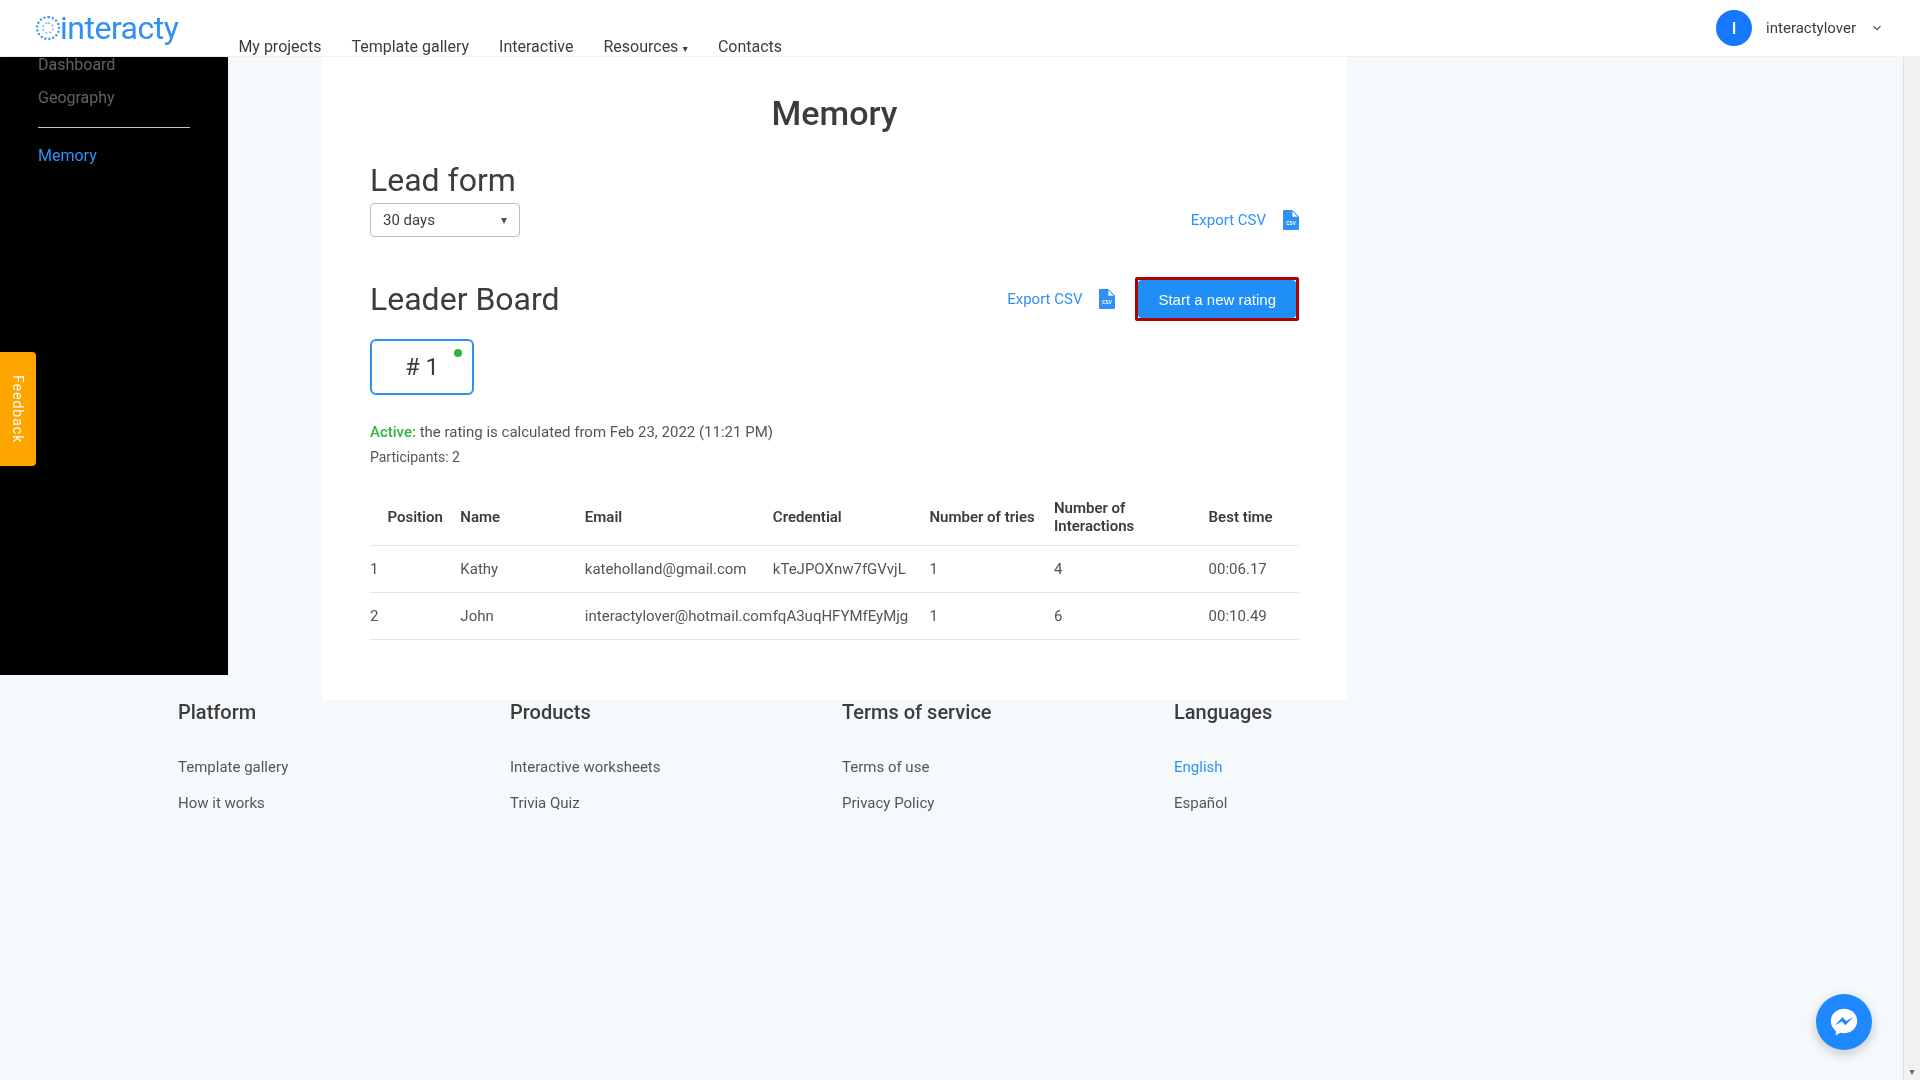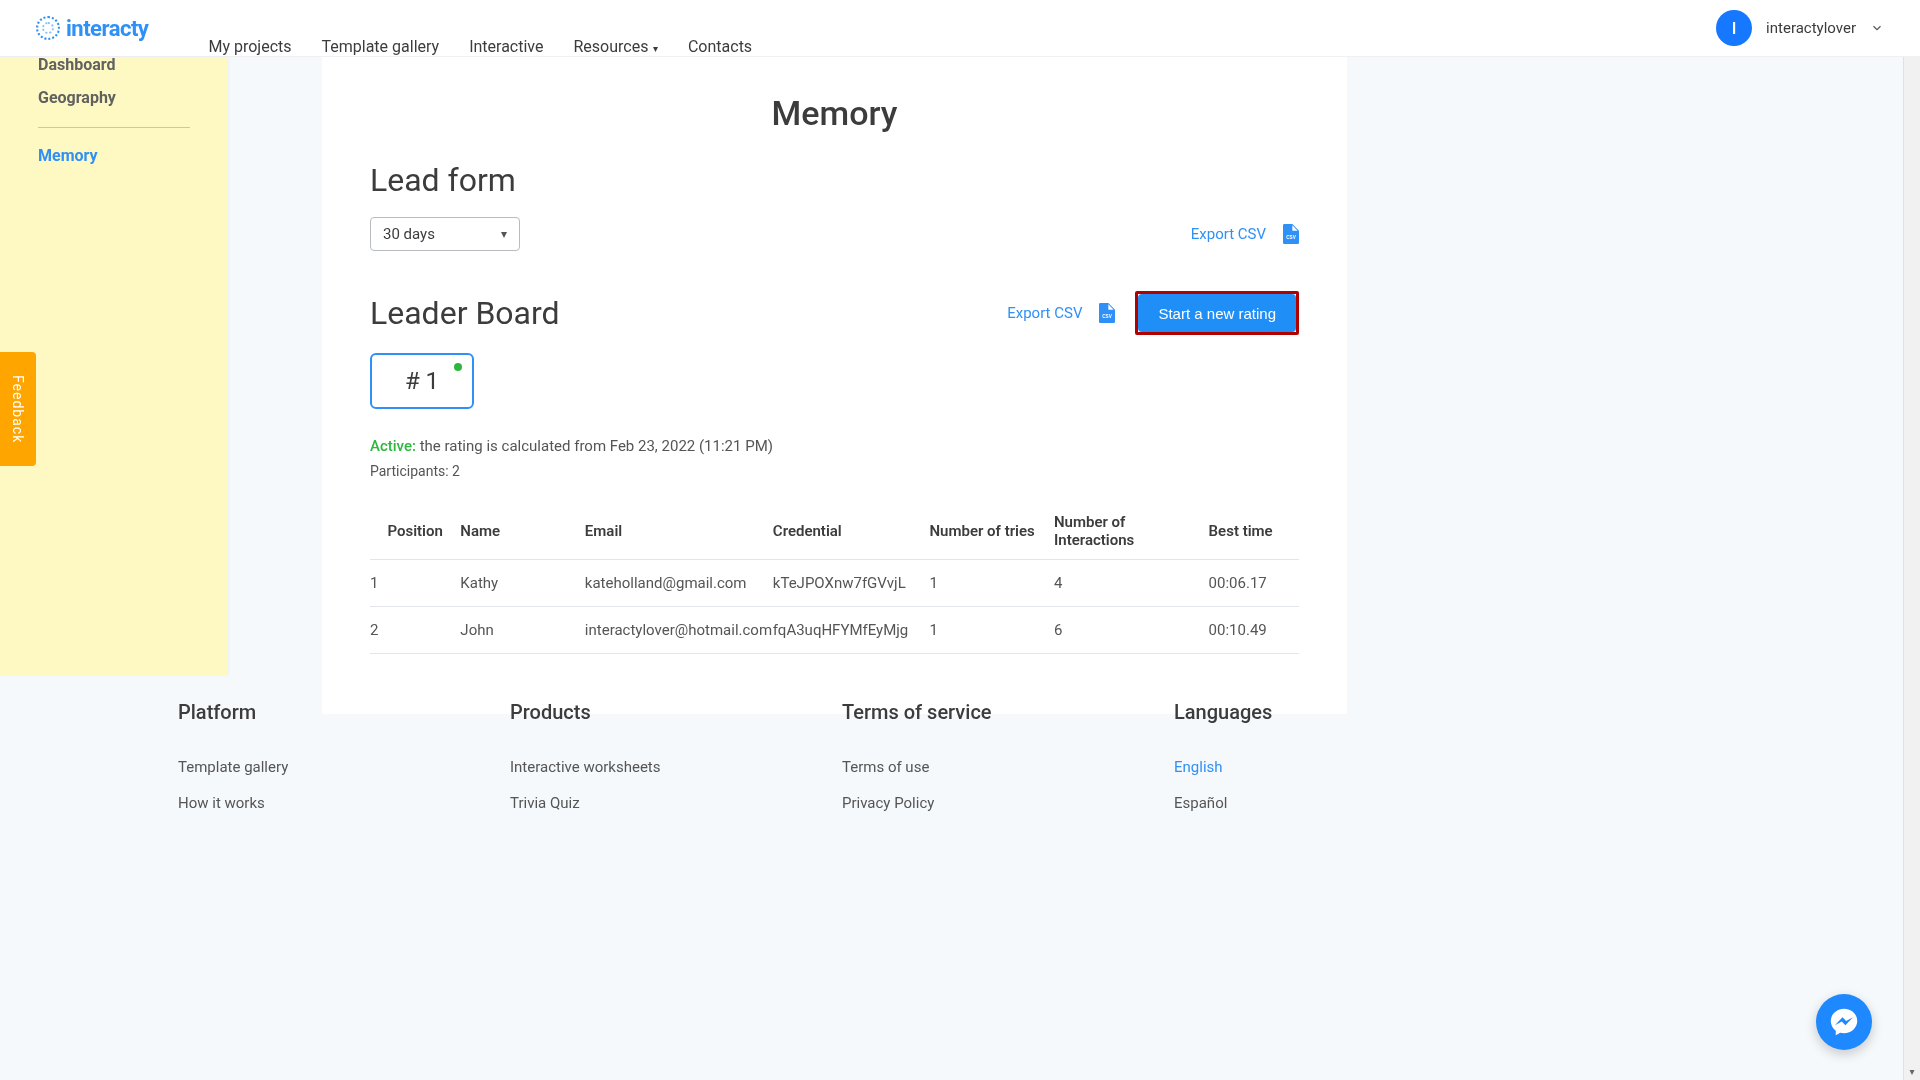--- a/index.html
+++ b/index.html
@@ -1,39 +1,39 @@
 <!DOCTYPE html>
 <html><head>
 <meta charset="utf-8">
 <style>
 * { margin: 0; padding: 0; box-sizing: border-box; }
 body { font-family: -apple-system, BlinkMacSystemFont, "Segoe UI", Roboto, Helvetica, Arial, sans-serif; background: #f6f9fc; color: #3c3c3c; overflow-x: hidden; width: 1920px; height: 1080px; position: relative;}
 .scrollbar { position: absolute; right: 0; top: 0; width: 17px; height: 100%; background: #f1f1f1; border-left: 1px solid #e0e0e0; display:flex; flex-direction:column; justify-content:space-between; align-items:center;}
 .scrollbar .arrow { font-size: 10px; color:#666; padding:3px 0; cursor:pointer;}
 .topnav { position: relative; height: 57px; background: #fff; display: flex; align-items:center; padding: 0 36px; border-bottom: 1px solid #eef0f3;}
-.logo { display:flex; align-items:center; gap:6px; color:#2f90f7; font-weight:700; font-size:22px; letter-spacing:-0.5px;}
+.logo { display:flex; align-items:center; color:#2f90f7; font-weight:400; font-size:32px; letter-spacing:-0.5px;}
 .logo-icon { width:24px; height:24px; border:2px dotted #2f90f7; border-radius:50%; position:relative;}
 .logo-icon::after{content:"";position:absolute;inset:4px;border:2px dotted #8bc0f7;border-radius:50%;}
 .nav-links { display:flex; gap:30px; margin-left:60px;}
 .nav-link { font-size:16px; color:#3c3c3c; cursor:pointer;margin-top:36px;}
 .nav-link .caret { font-size:10px; margin-left:2px;}
 .user-area { margin-left:auto; display:flex; align-items:center; gap:14px; cursor:pointer;}
 .avatar { width:36px; height:36px; border-radius:50%; background:#1677ff; color:#fff; display:flex; align-items:center; justify-content:center; font-weight:600;}
 .user-name { font-size:15px; color:#3c3c3c;}
 .user-caret { color:#555; }
 
-.sidebar { position:absolute; left:0; top:57px; width:228px; height:618px; background:#fef9c3; padding: 0 38px; box-shadow: 1px 0 3px rgba(0,0,0,0.03); font-weight: bold;}
+.sidebar { position:absolute; left:0; top:57px; width:228px; height:618px; background:#000000; padding: 0 38px; box-shadow: 1px 0 3px rgba(0,0,0,0.03);}
 .side-item { font-size:16px; color:#616161; padding: 0 0 14px 0; cursor:pointer;}
 .side-item.first { padding-top:0; margin-top:-2px;}
 .side-divider { border-top:1px solid #c3c5c8; margin: 6px 0 18px 0;}
 .side-item.active { color:#2f90f7;}
 
 .main { position:absolute; left:322px; top:57px; width:1025px; background:#fff; padding: 36px 48px 60px 48px;}
 .page-title { text-align:center; font-size:34px; color:#3c3c3c; font-weight:500; margin-bottom:28px;}
-.section-title { font-size:32px; color:#3c3c3c; font-weight:400; margin-bottom:18px;}
+.section-title { font-size:32px; color:#3c3c3c; font-weight:400; margin-bottom:4px;}
 .leadform-row { display:flex; justify-content:space-between; align-items:center; margin-bottom:40px;}
 .select { width:150px; height:34px; border:1px solid #b8bbbf; border-radius:4px; display:flex; align-items:center; justify-content:space-between; padding:0 12px; font-size:15px; color:#3c3c3c; background:#fff; cursor:pointer;}
 .select .caret { color:#555; font-size:12px;}
 .export-link { color:#2f90f7; font-size:15px; display:flex; align-items:center; gap:17px; cursor:pointer;}
 .csv-icon { width:16px; height:20px; position:relative;}
 .csv-icon svg { width:16px; height:20px; display:block;}
 
 .leader-row { display:flex; align-items:center; margin-bottom:18px;}
 .leader-row .section-title { margin-bottom:0;}
 .leader-actions { margin-left:auto; display:flex; align-items:center; gap:20px;}

